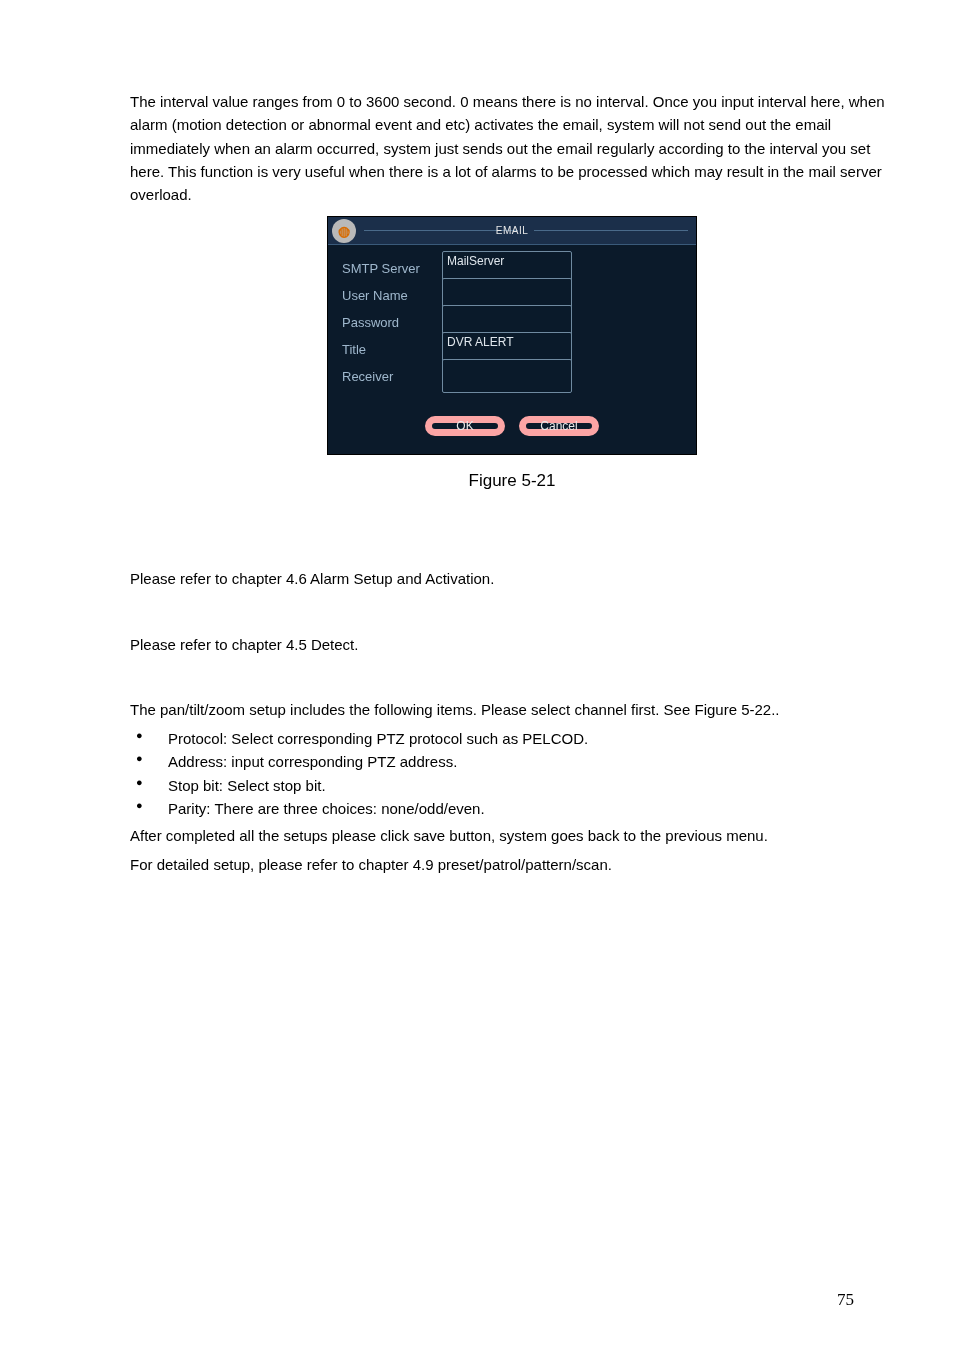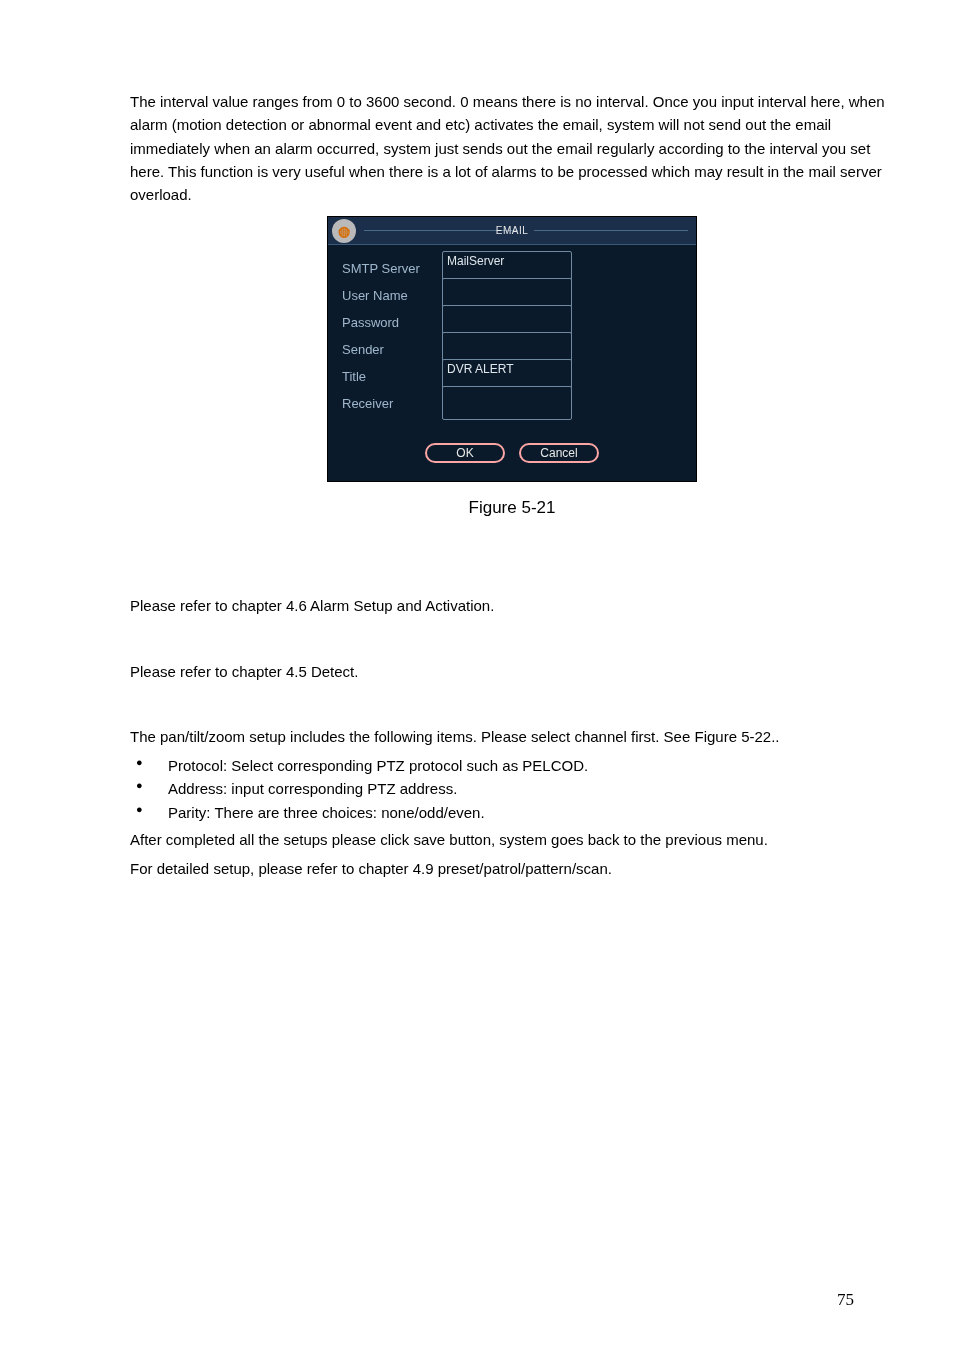--- a/index.html
+++ b/index.html
@@ -91,21 +91,21 @@
     display: flex;
     justify-content: center;
     gap: 14px;
     padding: 22px 0 18px 0;
     background: #0b1a2a;
   }
   .dlg-btn {
     width: 80px;
     height: 20px;
     background: #0a1a2a;
-    border: 2px solid #fca5a5;
+    border: 7px solid #fca5a5;
     border-radius: 10px;
     color: #e8e8e8;
     font-size: 12px;
     display: flex;
     align-items: center;
     justify-content: center;
   }
   .figure-caption {
     text-align: center;
     font-size: 17px;
@@ -162,24 +162,20 @@
     </div>
     <div class="row">
       <span class="row-label">User Name</span>
       <span class="text-input"></span>
     </div>
     <div class="row">
       <span class="row-label">Password</span>
       <span class="text-input"></span>
     </div>
     <div class="row">
-      <span class="row-label">Sender</span>
-      <span class="text-input"></span>
-    </div>
-    <div class="row">
       <span class="row-label">Title</span>
       <span class="text-input">DVR ALERT</span>
     </div>
     <div class="row">
       <span class="row-label">Receiver</span>
       <span class="text-input"></span>
     </div>
   </div>
   <div class="dialog-buttons">
     <span class="dlg-btn">OK</span>
@@ -197,19 +193,20 @@
 
 <p class="body-text">Please refer to chapter 4.5 Detect.</p>
 
 <div class="section-gap"></div>
 
 <p class="body-text">The pan/tilt/zoom setup includes the following items. Please select channel first. See Figure 5-22..</p>
 
 <ul class="bullets">
   <li>Protocol: Select corresponding PTZ protocol such as PELCOD.</li>
   <li>Address: input corresponding PTZ address.</li>
+  <li>Stop bit: Select stop bit.</li>
   <li>Parity: There are three choices: none/odd/even.</li>
 </ul>
 
 <p class="body-text justify">After completed all the setups please click save button, system goes back to the previous menu.</p>
 <p class="body-text">For detailed setup, please refer to chapter 4.9 preset/patrol/pattern/scan.</p>
 
 <div class="page-number">75</div>
 
 </body></html>

